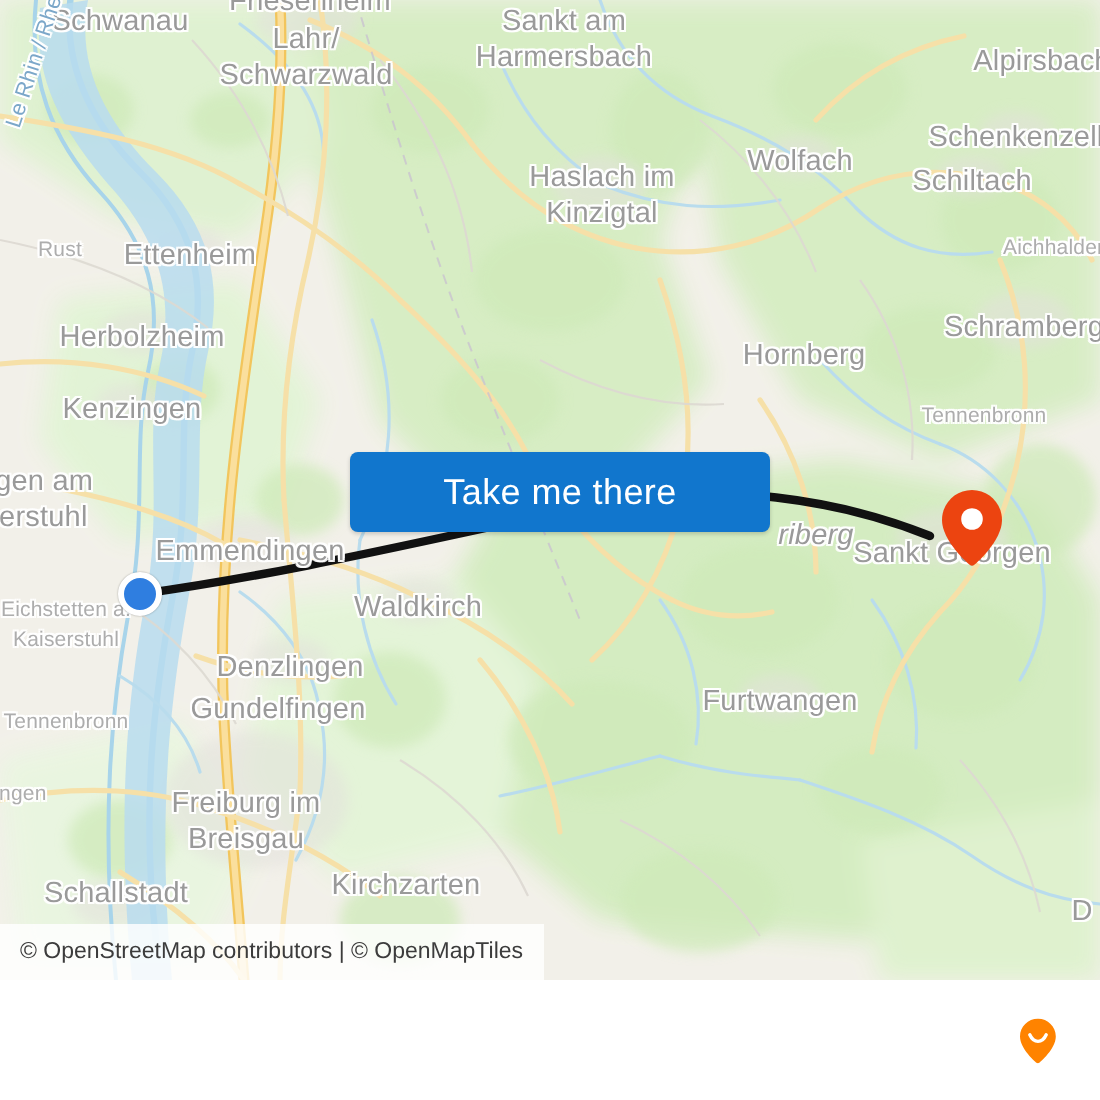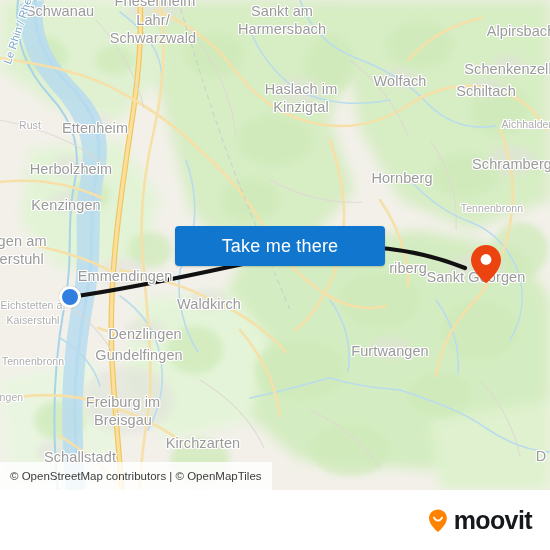--- a/index.html
+++ b/index.html
@@ -287,34 +287,34 @@
         <div class="lbl small ctr" style="left: 30px; top: 120px;">Rust</div>
         <div class="lbl small ctr" style="left: 528px; top: 119px;">Aichhalden</div>
         <div class="lbl big ctr" style="left: 402px; top: 171px;">Hornberg</div>
         <div class="lbl big ctr" style="left: 512px; top: 157px;">Schramberg</div>
         <div class="lbl big ctr" style="left: 71px; top: 162px;">Herbolzheim</div>
         <div class="lbl big ctr" style="left: 66px; top: 198px;">Kenzingen</div>
         <div class="lbl small ctr" style="left: 492px; top: 203px;">Tennenbronn</div>
         <div class="lbl big ctr" style="left: 18px; top: 234px;">ngen am</div>
         <div class="lbl big ctr" style="left: 18px; top: 252px;">serstuhl</div>
         <div class="lbl big ctr" style="left: 125px; top: 269px;">Emmendingen</div>
-        <div class="lbl big ctr" style="left: 408px; top: 261px;">riberg</div>
+        <div class="lbl big ctr" style="left: 408px; top: 261px; font-style: italic;">riberg</div>
         <div class="lbl big ctr" style="left: 476px; top: 270px;">Sankt Georgen</div>
         <div class="lbl big ctr" style="left: 209px; top: 297px;">Waldkirch</div>
         <div class="lbl small ctr" style="left: 33px; top: 300px;">Eichstetten a.</div>
         <div class="lbl small ctr" style="left: 33px; top: 315px;">Kaiserstuhl</div>
         <div class="lbl big ctr" style="left: 145px; top: 327px;">Denzlingen</div>
         <div class="lbl big ctr" style="left: 139px; top: 348px;">Gundelfingen</div>
         <div class="lbl big ctr" style="left: 390px; top: 344px;">Furtwangen</div>
         <div class="lbl small ctr" style="left: 33px; top: 356px;">Tennenbronn</div>
         <div class="lbl small ctr" style="left: 9px; top: 392px;">lingen</div>
         <div class="lbl big ctr" style="left: 123px; top: 395px;">Freiburg im</div>
         <div class="lbl big ctr" style="left: 123px; top: 413px;">Breisgau</div>
         <div class="lbl big ctr" style="left: 203px; top: 436px;">Kirchzarten</div>
-        <div class="lbl big ctr" style="left: 58px; top: 450px; padding-left: 44px;">Schallstadt</div>
+        <div class="lbl big ctr" style="left: 58px; top: 440px;">Schallstadt</div>
         <div class="lbl big ctr" style="left: 541px; top: 449px;">D</div>
       </div>
 
     <div class="origin-marker"></div>
 
     <div class="dest-marker">
       <svg viewBox="0 0 30 38" width="30" height="38">
         <path d="M15 0C6.7 0 0 6.7 0 15c0 10.5 13.2 21.9 13.8 22.4a1.9 1.9 0 0 0 2.4 0C16.8 36.9 30 25.5 30 15 30 6.7 23.3 0 15 0z" fill="#ec4410"></path>
         <circle cx="15" cy="14.5" r="5.4" fill="#ffffff"></circle>
       </svg>
@@ -326,17 +326,16 @@
       <span>© OpenStreetMap contributors | © OpenMapTiles</span>
     </div>
   </div>
 
   <div class="footer">
     <div class="brand">
       <svg width="26" height="26" viewBox="0 0 26 26">
         <path d="M13 2.4c-5 0-9 3.9-9 8.8 0 6.2 7.9 12.9 8.3 13.2.4.3.9.3 1.3 0 .4-.3 8.3-7 8.3-13.2 0-4.9-4-8.8-8.9-8.8z" fill="#ff8300"></path>
         <path d="M8.9 10.4c1 2.2 2.5 3.3 4.1 3.3s3.1-1.1 4.1-3.3" fill="none" stroke="#ffffff" stroke-width="1.7" stroke-linecap="round"></path>
       </svg>
-      <span class="brand-word">moovit</span>
     </div>
   </div>
 
 </div>
 
 </body></html>

